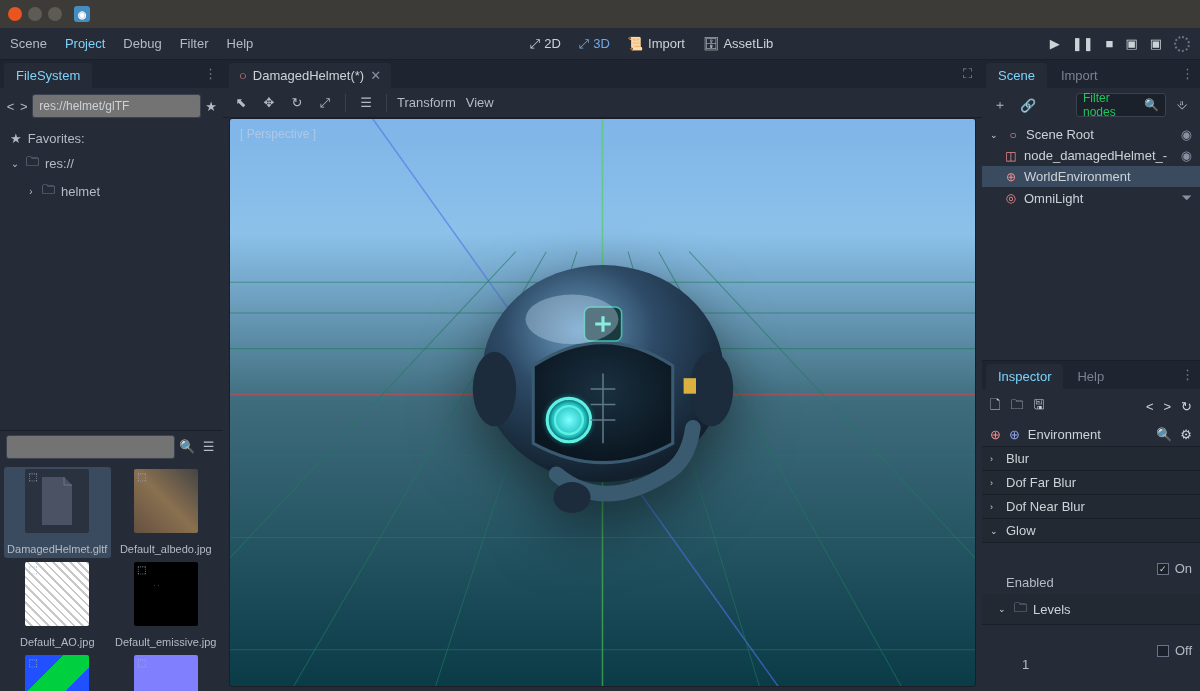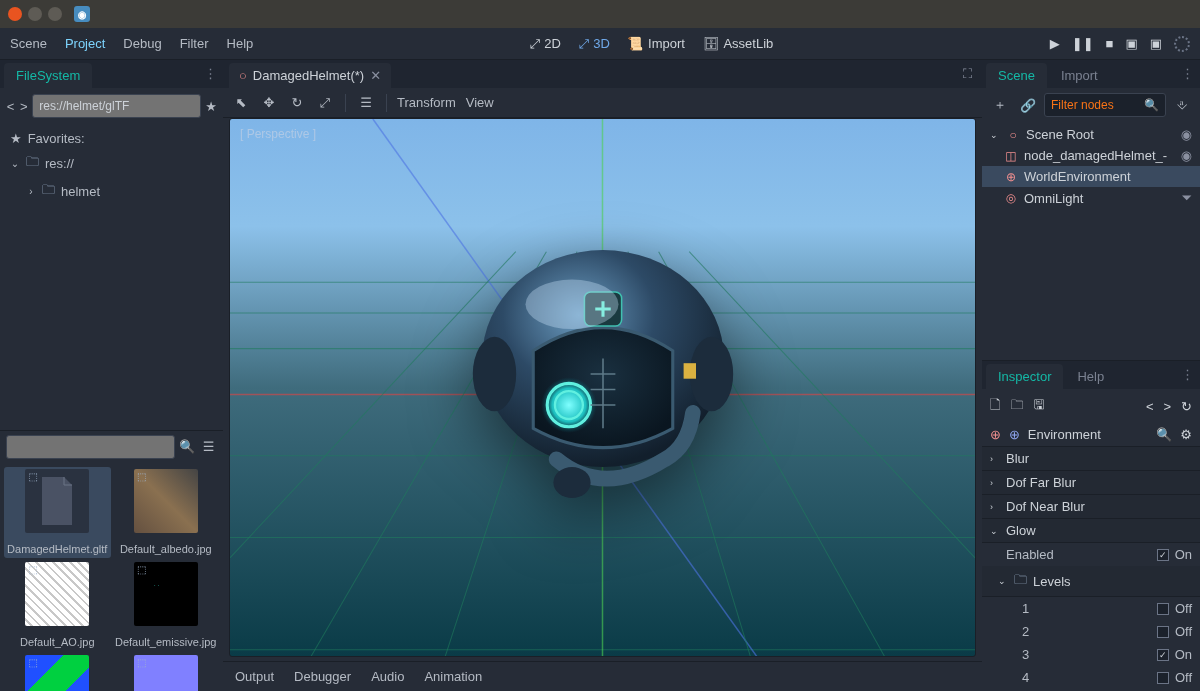--- a/index.html
+++ b/index.html
@@ -66,21 +66,21 @@
   display: flex;
   align-items: flex-end;
   padding: 2px 4px 0 4px;
   background: #1f2530;
   position: relative;
 }
 .dock-tab {
   padding: 5px 12px 5px 12px;
   background: #262c37;
   border-radius: 4px 4px 0 0;
-  color: #14b8a6;
+  color: #7dd3fc;
   cursor: pointer;
   margin-right: 2px;
 }
 .dock-tab.inactive { background: transparent; color: #7a8190; }
 .dock-more { position: absolute; right: 6px; top: 6px; color: #7a8190; cursor: pointer; }
 
 
 .fs-header {
   display: flex; align-items: center; gap: 4px; padding: 6px 6px;
 }
@@ -163,21 +163,21 @@
   height: 30px; display: flex; align-items: center; gap: 20px; padding: 0 12px;
   border-top: 1px solid #1a1f27;
 }
 .bottom-panel span { color: #b5bbc4; cursor: pointer; }
 
 
 .scene-dock { display: flex; flex-direction: column; height: 300px; }
 .scene-tools {
   display: flex; align-items: center; gap: 4px; padding: 5px 6px;
 }
-.filter-input { flex: 1; background: #1b212b; border: 1px solid #3a4250; border-radius: 3px; height: 24px; padding: 2px 6px; color: #f97316; font-size: 12px; display: flex; align-items: center; justify-content: space-between; }
+.filter-input { flex: 1; background: #1b212b; border: 1px solid #3a4250; border-radius: 3px; height: 24px; padding: 2px 6px; color: #22c55e; font-size: 12px; display: flex; align-items: center; justify-content: space-between; margin-left: 32px; }
 .scene-tree { flex: 1; overflow: hidden; padding: 2px 0; }
 .scene-row { display: flex; align-items: center; gap: 6px; padding: 3px 8px; cursor: pointer; }
 .scene-row.selected { background: #3a4a5f; }
 .scene-row .vis { margin-left: auto; color: #8a90a0; }
 .node-icon { width: 14px; height: 14px; display: inline-flex; align-items: center; justify-content: center; font-size: 12px; }
 .node-icon.spatial { color: #f08f8f; }
 .node-icon.worldenv { color: #f08f8f; }
 .node-icon.omni { color: #f08f8f; }
 
 
@@ -189,21 +189,21 @@
   border-bottom: 1px solid #1a1f27;
 }
 .insp-resource .name { flex: 1; color: #cdd2d8; }
 .insp-body { flex: 1; overflow-y: auto; }
 .cat-row {
   display: flex; align-items: center; gap: 6px; padding: 4px 8px;
   background: #232933; border-bottom: 1px solid #1a1f27; cursor: pointer;
 }
 .cat-row.sub { padding-left: 16px; }
 .prop-row { display: flex; align-items: center; padding: 4px 8px 4px 24px; }
-.prop-row .label { flex: 1; color: #b5bbc4; }
+.prop-row .label { flex: 1; color: #b5bbc4; margin-top: 28px; }
 .prop-row .val { display: flex; align-items: center; gap: 6px; color: #b5bbc4; }
 .chk { width: 12px; height: 12px; border: 1px solid #6b7486; background: #1b212b; display: inline-flex; align-items: center; justify-content: center; font-size: 9px; color: #cdd2d8; }
 .chk.on::after { content: "✓"; }
 .tri { font-size: 9px; display: inline-block; width: 10px; }
 .folder-icn { color: #9fb3cc; }
 
 
 ::-webkit-scrollbar { width: 10px; }
 ::-webkit-scrollbar-track { background: #1b212b; }
 ::-webkit-scrollbar-thumb { background: #3a4250; border-radius: 5px; }
@@ -422,26 +422,20 @@
 
           <path d="M70 150 Q100 175 140 150 Q155 142 158 120" fill="none" stroke="#3a5a70" stroke-width="10" stroke-linecap="round"></path>
           <ellipse cx="80" cy="165" rx="12" ry="10" fill="#1c2c3c"></ellipse>
 
           <ellipse cx="80" cy="50" rx="30" ry="16" fill="#cfe8ff" opacity="0.35"></ellipse>
 
           <rect x="152" y="88" width="8" height="10" fill="#f0c040" opacity="0.9"></rect>
         </svg>
       </div>
     </div>
-    <div class="bottom-panel">
-      <span>Output</span>
-      <span>Debugger</span>
-      <span>Audio</span>
-      <span>Animation</span>
-    </div>
   </div>
 
   <div class="right-col">
 
     <div class="scene-dock">
       <div class="dock-tabs">
         <div class="dock-tab">Scene</div>
         <div class="dock-tab inactive">Import</div>
         <span class="dock-more">⋮</span>
       </div>

